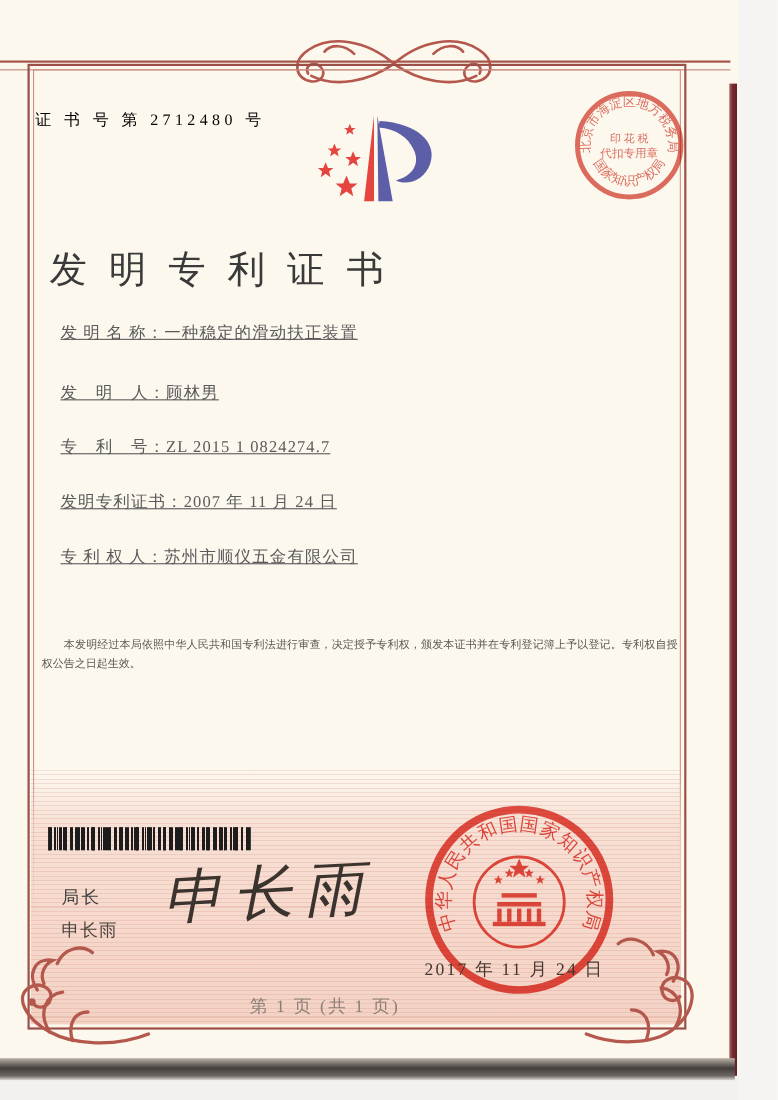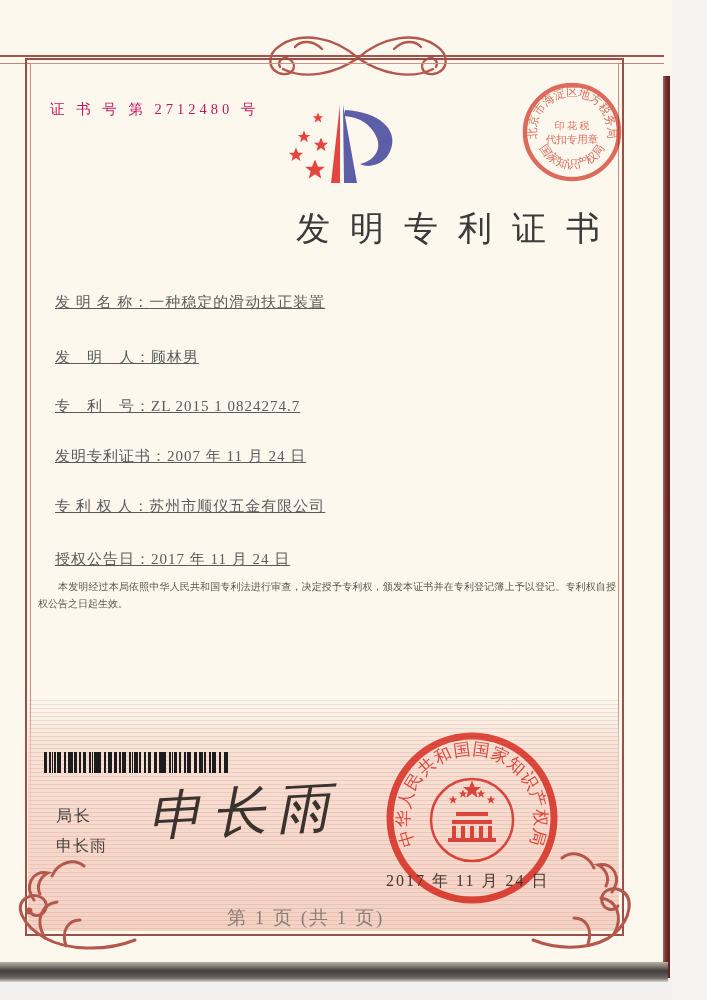--- a/index.html
+++ b/index.html
@@ -14,40 +14,40 @@
   .top-rule{position:absolute;left:0;top:55px;width:664px;height:6px;
             border-top:2px solid #a5544b;border-bottom:1px solid #c08579;}
   .frame-outer{position:absolute;left:25px;top:58px;width:595px;height:874px;
                border:2px solid #9b4f46;}
   .frame-inner{position:absolute;left:3px;top:3px;right:3px;bottom:3px;border:1px solid #cb9186;}
   .pink-zone{position:absolute;left:28px;top:700px;width:591px;height:231px;
      background:
        repeating-linear-gradient(to bottom, rgba(197,112,99,.18) 0 1px, rgba(0,0,0,0) 1px 4px),
        linear-gradient(to bottom, rgba(246,216,205,0) 0%, rgba(246,216,205,.75) 22%, #f6d9cc 60%, #f3d2c4 100%);}
   .txt{position:absolute;white-space:pre;}
-  .cert-number{left:50px;top:100px;font-size:14.5px;letter-spacing:4px;color:#be185d;}
+  .cert-number{left:32px;top:100px;font-size:14.5px;letter-spacing:4px;color:#000000;}
   .logo{position:absolute;left:278px;top:100px;}
-  .title{left:25px;top:206px;width:595px;text-align:right;font-size:34px;color:#3a3a3a;
+  .title{left:25px;top:222px;width:595px;text-align:left;font-size:34px;color:#3a3a3a;
          letter-spacing:20px;padding-left:20px;box-sizing:border-box;white-space:nowrap;}
   .field{left:55px;font-size:15px;color:#5a5a5a;letter-spacing:1px;text-decoration:underline;}
   .f0{top:293px}.f1{top:348px}.f2{top:397px}.f3{top:447px}.f4{top:497px}.f5{top:550px}
   .body-text{position:absolute;left:38px;top:579px;width:578px;font-size:10px;line-height:16.6px;
              color:#5c564f;text-align:justify;}
   .body-text p{margin:0;text-indent:2em;}
   .barcode{position:absolute;left:44px;top:752px;width:184px;height:21px;background-color:transparent;
      background-image:
        repeating-linear-gradient(90deg,#1c1c1c 0 2px,rgba(0,0,0,0) 2px 5px),
        repeating-linear-gradient(90deg,#1c1c1c 0 1px,rgba(0,0,0,0) 1px 8px),
        repeating-linear-gradient(90deg,#1c1c1c 0 3px,rgba(0,0,0,0) 3px 13px);}
   .signer-title{left:56px;top:806px;font-size:16px;color:#404040;letter-spacing:2px;}
   .signer-name{left:56px;top:836px;font-size:16px;color:#4c443f;letter-spacing:1px;}
   .signature{left:148px;top:776px;font-size:54px;color:#3b332d;transform:rotate(-3deg);
              letter-spacing:10px;font-style:italic;}
   .issue-date{left:386px;top:871px;font-size:16px;color:#46362f;letter-spacing:2px;z-index:6;}
-  .page-footer{left:227px;top:905px;font-size:19px;color:#8a7f74;letter-spacing:2px;}
+  .page-footer{left:227px;top:905px;font-size:16px;color:#8a7f74;letter-spacing:2px;}
   .seal{position:absolute;left:382px;top:728px;opacity:.85;mix-blend-mode:multiply;z-index:5;}
   .tax-stamp{position:absolute;left:517px;top:77px;opacity:.8;mix-blend-mode:multiply;}
   .flourish{position:absolute;}
   svg text{font-family:"Liberation Serif","DejaVu Serif",serif;}
 </style>
 </head>
 <body>
 
 <div class="stage">
   <div class="paper"></div>
@@ -112,21 +112,20 @@
     </g>
   </svg>
 
   <div class="txt title">发明专利证书</div>
 
   <div class="txt field f0"><span>发 明 名 称：</span><span>一种稳定的滑动扶正装置</span></div>
   <div class="txt field f1"><span>发　明　人：</span><span>顾林男</span></div>
   <div class="txt field f2"><span>专　利　号：</span><span>ZL 2015 1 0824274.7</span></div>
   <div class="txt field f3"><span>发明专利证书：</span><span>2007 年 11 月 24 日</span></div>
   <div class="txt field f4"><span>专 利 权 人：</span><span>苏州市顺仪五金有限公司</span></div>
-  <div class="txt field f5"><span>授权公告日：</span><span>2017 年 11 月 24 日</span></div>
 
   <div class="body-text">
     <p>本发明经过本局依照中华人民共和国专利法进行审查，决定授予专利权，颁发本证书并在专利登记簿上予以登记。专利权自授权公告之日起生效。</p>
   </div>
 
   <div class="barcode"></div>
 
   <div class="txt signer-title">局长</div>
   <div class="txt signer-name">申长雨</div>
   <div class="txt signature">申长雨</div>

